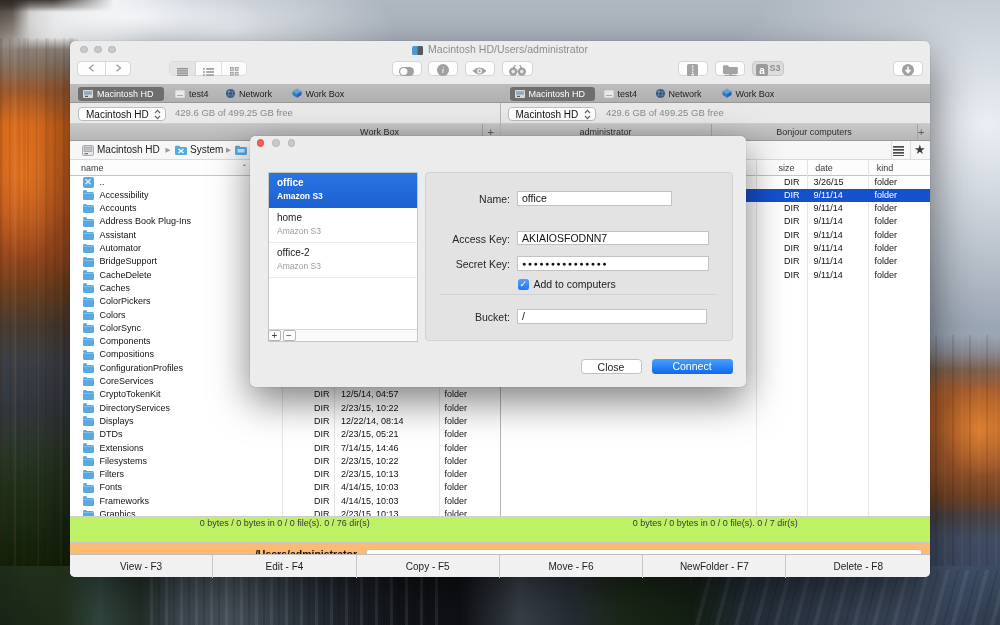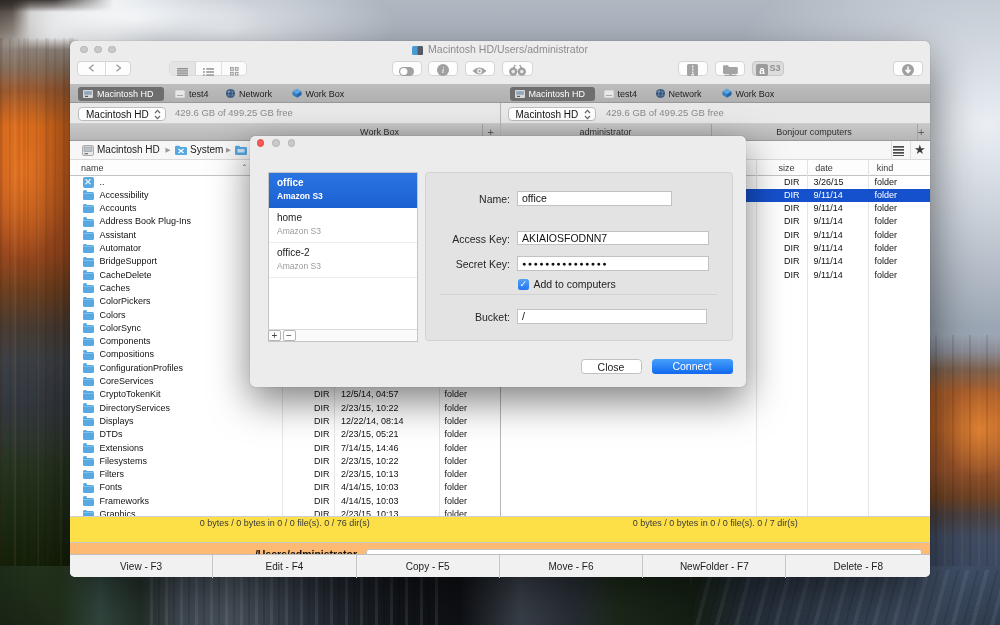--- a/index.html
+++ b/index.html
@@ -97,21 +97,21 @@
   .row .dt { position:absolute; line-height:13.3px; }
   .row .kd { position:absolute; line-height:13.3px; }
   .row.sel { background:#1550cd; color:#fff; }
   .vline { position:absolute; top:0; width:1px; height:340.5px; background:#e6e6e6; }
   .fico { position:absolute; left:12.5px; top:3.2px; width:11.5px; height:8.2px; background:#58a9e2; border-radius:1.5px; }
   .fico:before { content:""; position:absolute; left:0; top:-1.6px; width:4.6px; height:2.5px; background:#58a9e2; border-radius:1.5px 1.5px 0 0; }
   .fico:after { content:""; position:absolute; left:0; top:1.1px; width:11.5px; height:0.8px; background:#7cc0ec; }
   .xico { position:absolute; left:12.5px; top:1.5px; width:11px; height:11px; background:#58a9e2; border-radius:2px; color:#e4f2fb; font-style:normal; font-size:9px; font-weight:bold; text-align:center; line-height:11.5px; }
 
   
-  #statusrow { left:0; top:475px; width:860px; height:29px; background:#fde047; border-top:1px solid #cfcfcf; font-size:9px; color:#3a3a3a; }
+  #statusrow { left:0; top:475px; width:860px; height:29px; background:#bef264; border-top:1px solid #cfcfcf; font-size:9px; color:#3a3a3a; }
   #pathrow { left:0; top:501px; width:860px; height:25.5px; background:#fdba74; border-top:1px solid #c8c8c8; }
   #fnrow { left:0; top:513px; width:860px; height:23px; background:#f1f1f1; border-top:1px solid #bfbfbf; border-radius:0 0 5px 5px; }
   .fnbtn { position:absolute; top:0; height:23px; line-height:23px; text-align:center; font-size:10px; color:#1c1c1c; border-right:1px solid #c6c6c6; }
 
   
   #dlg { left:249.5px; top:136px; width:496px; height:251px; border-radius:5px;
     background:#ececec; box-shadow:0 14px 38px rgba(0,0,0,0.5), 0 0 1px rgba(0,0,0,0.4); z-index:10; }
   #dlg .tl { top:3.2px; }
   #dlg .red { background:#fc5b57; border:0.5px solid #e2433e; }
   #listbox { left:18.5px; top:35.5px; width:149.5px; height:170.5px; background:#fff; border:1px solid #c6c6c6; }

